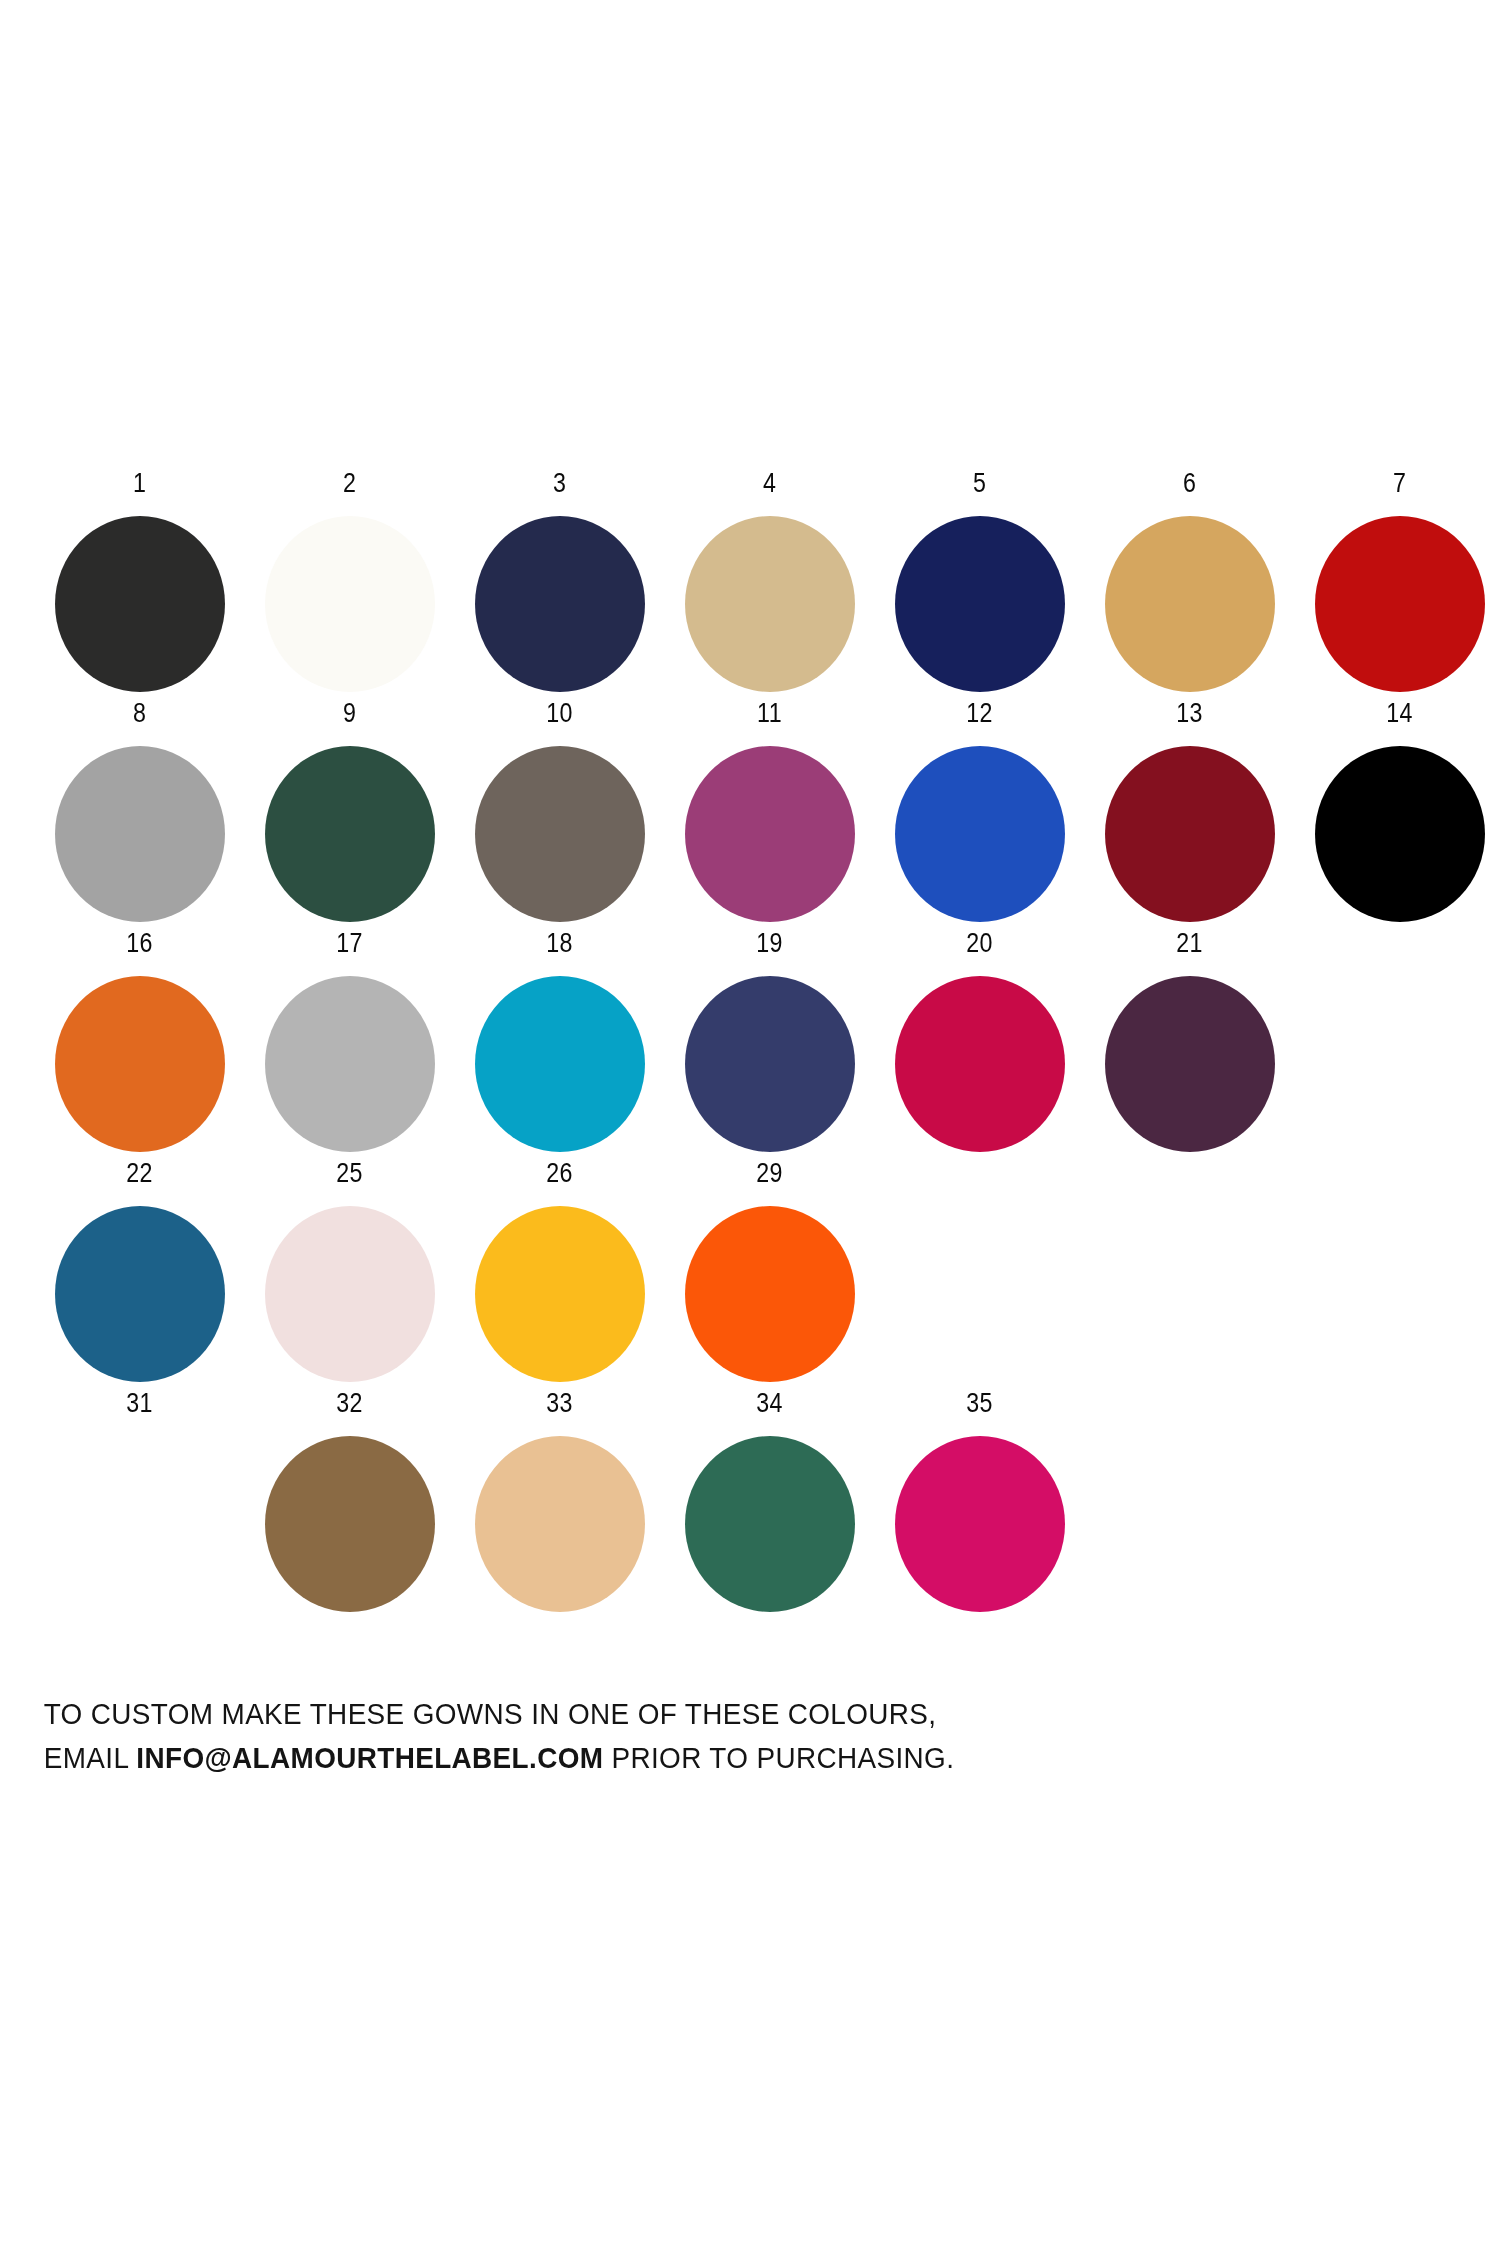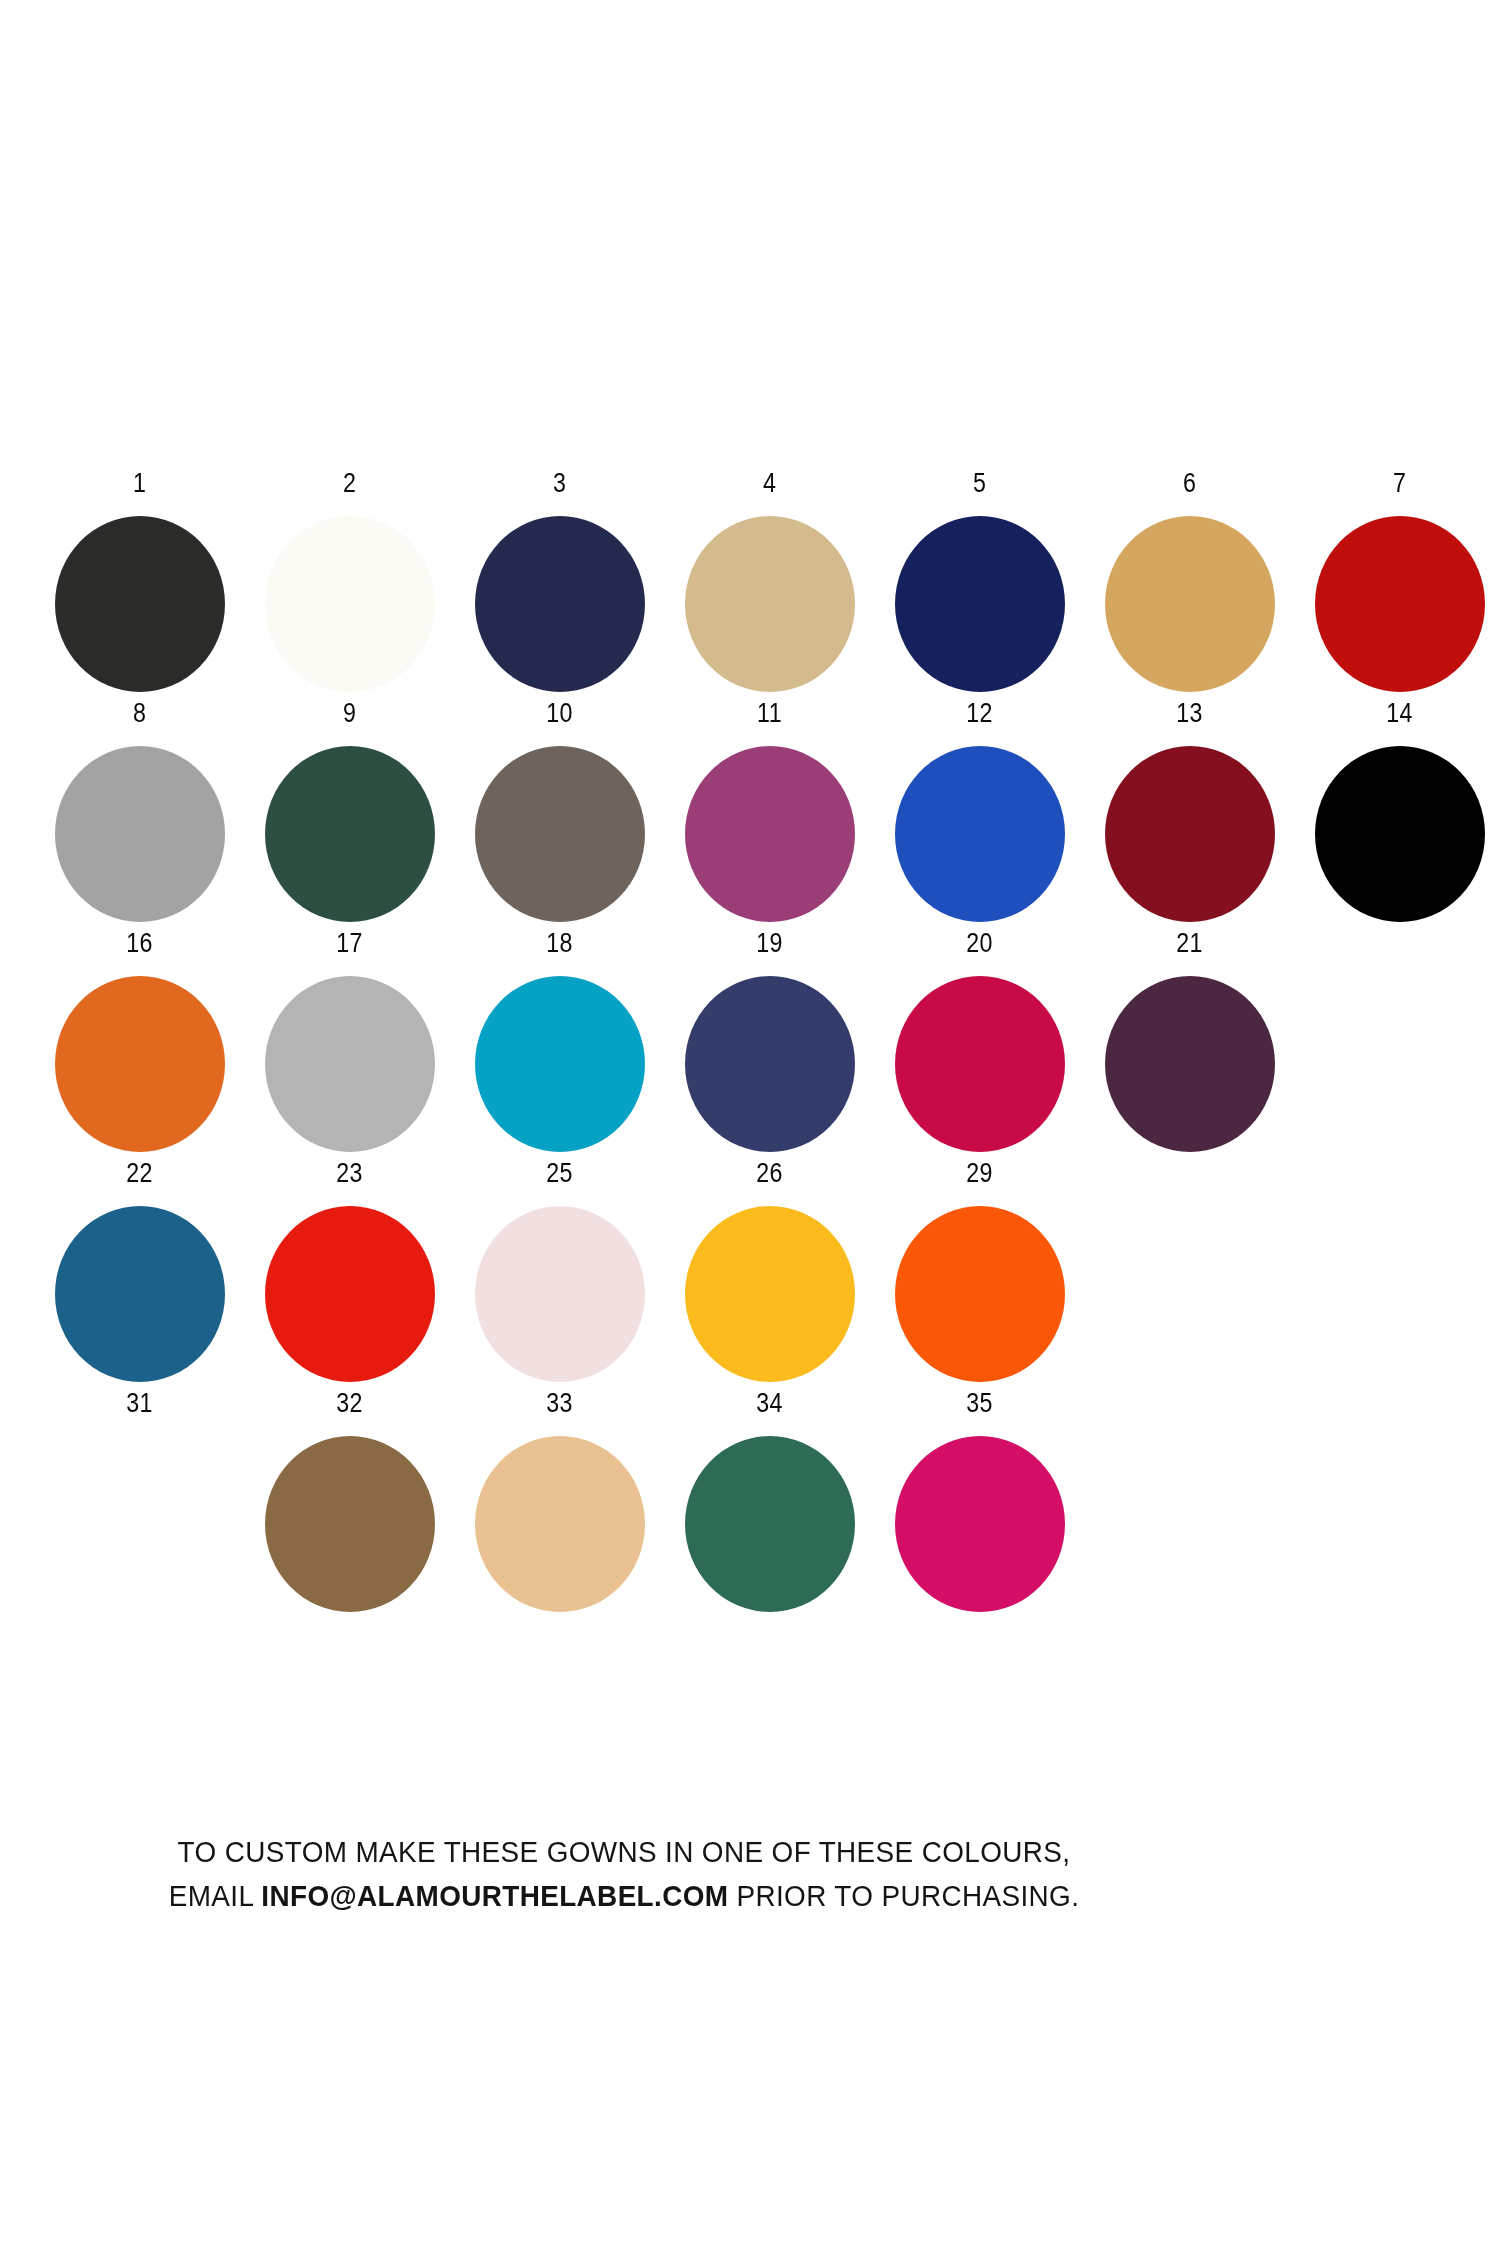--- a/index.html
+++ b/index.html
@@ -65,23 +65,22 @@
     width: 170px;
     height: 176px;
     border-radius: 50%;
     display: block;
   }
 
   
   #caption {
     position: absolute;
     left: 0;
-    top: 1830px;
+    top: 1692px;
     width: 1248px;
-    text-align: center;
     color: #111111;
   }
 
   .caption-line {
     font-family: "Liberation Sans", sans-serif;
     font-size: 30px;
     line-height: 44px;
     letter-spacing: 0.4px;
     color: #141414;
     transform: scaleX(0.93);
@@ -183,24 +182,20 @@
           <div class="swatch-number">21</div>
           <div class="swatch-dot" style="background-color: rgb(75, 39, 66);"></div>
         </div>
       </div>
       <div class="swatch-row">
         <div class="swatch-cell">
           <div class="swatch-number">22</div>
           <div class="swatch-dot" style="background-color: rgb(28, 97, 137);"></div>
         </div>
         <div class="swatch-cell">
-          <div class="swatch-number">23</div>
-          <div class="swatch-dot" style="background-color: rgb(230, 26, 14);"></div>
-        </div>
-        <div class="swatch-cell">
           <div class="swatch-number">25</div>
           <div class="swatch-dot" style="background-color: rgb(241, 224, 223);"></div>
         </div>
         <div class="swatch-cell">
           <div class="swatch-number">26</div>
           <div class="swatch-dot" style="background-color: rgb(251, 187, 28);"></div>
         </div>
         <div class="swatch-cell">
           <div class="swatch-number">29</div>
           <div class="swatch-dot" style="background-color: rgb(251, 87, 8);"></div>

